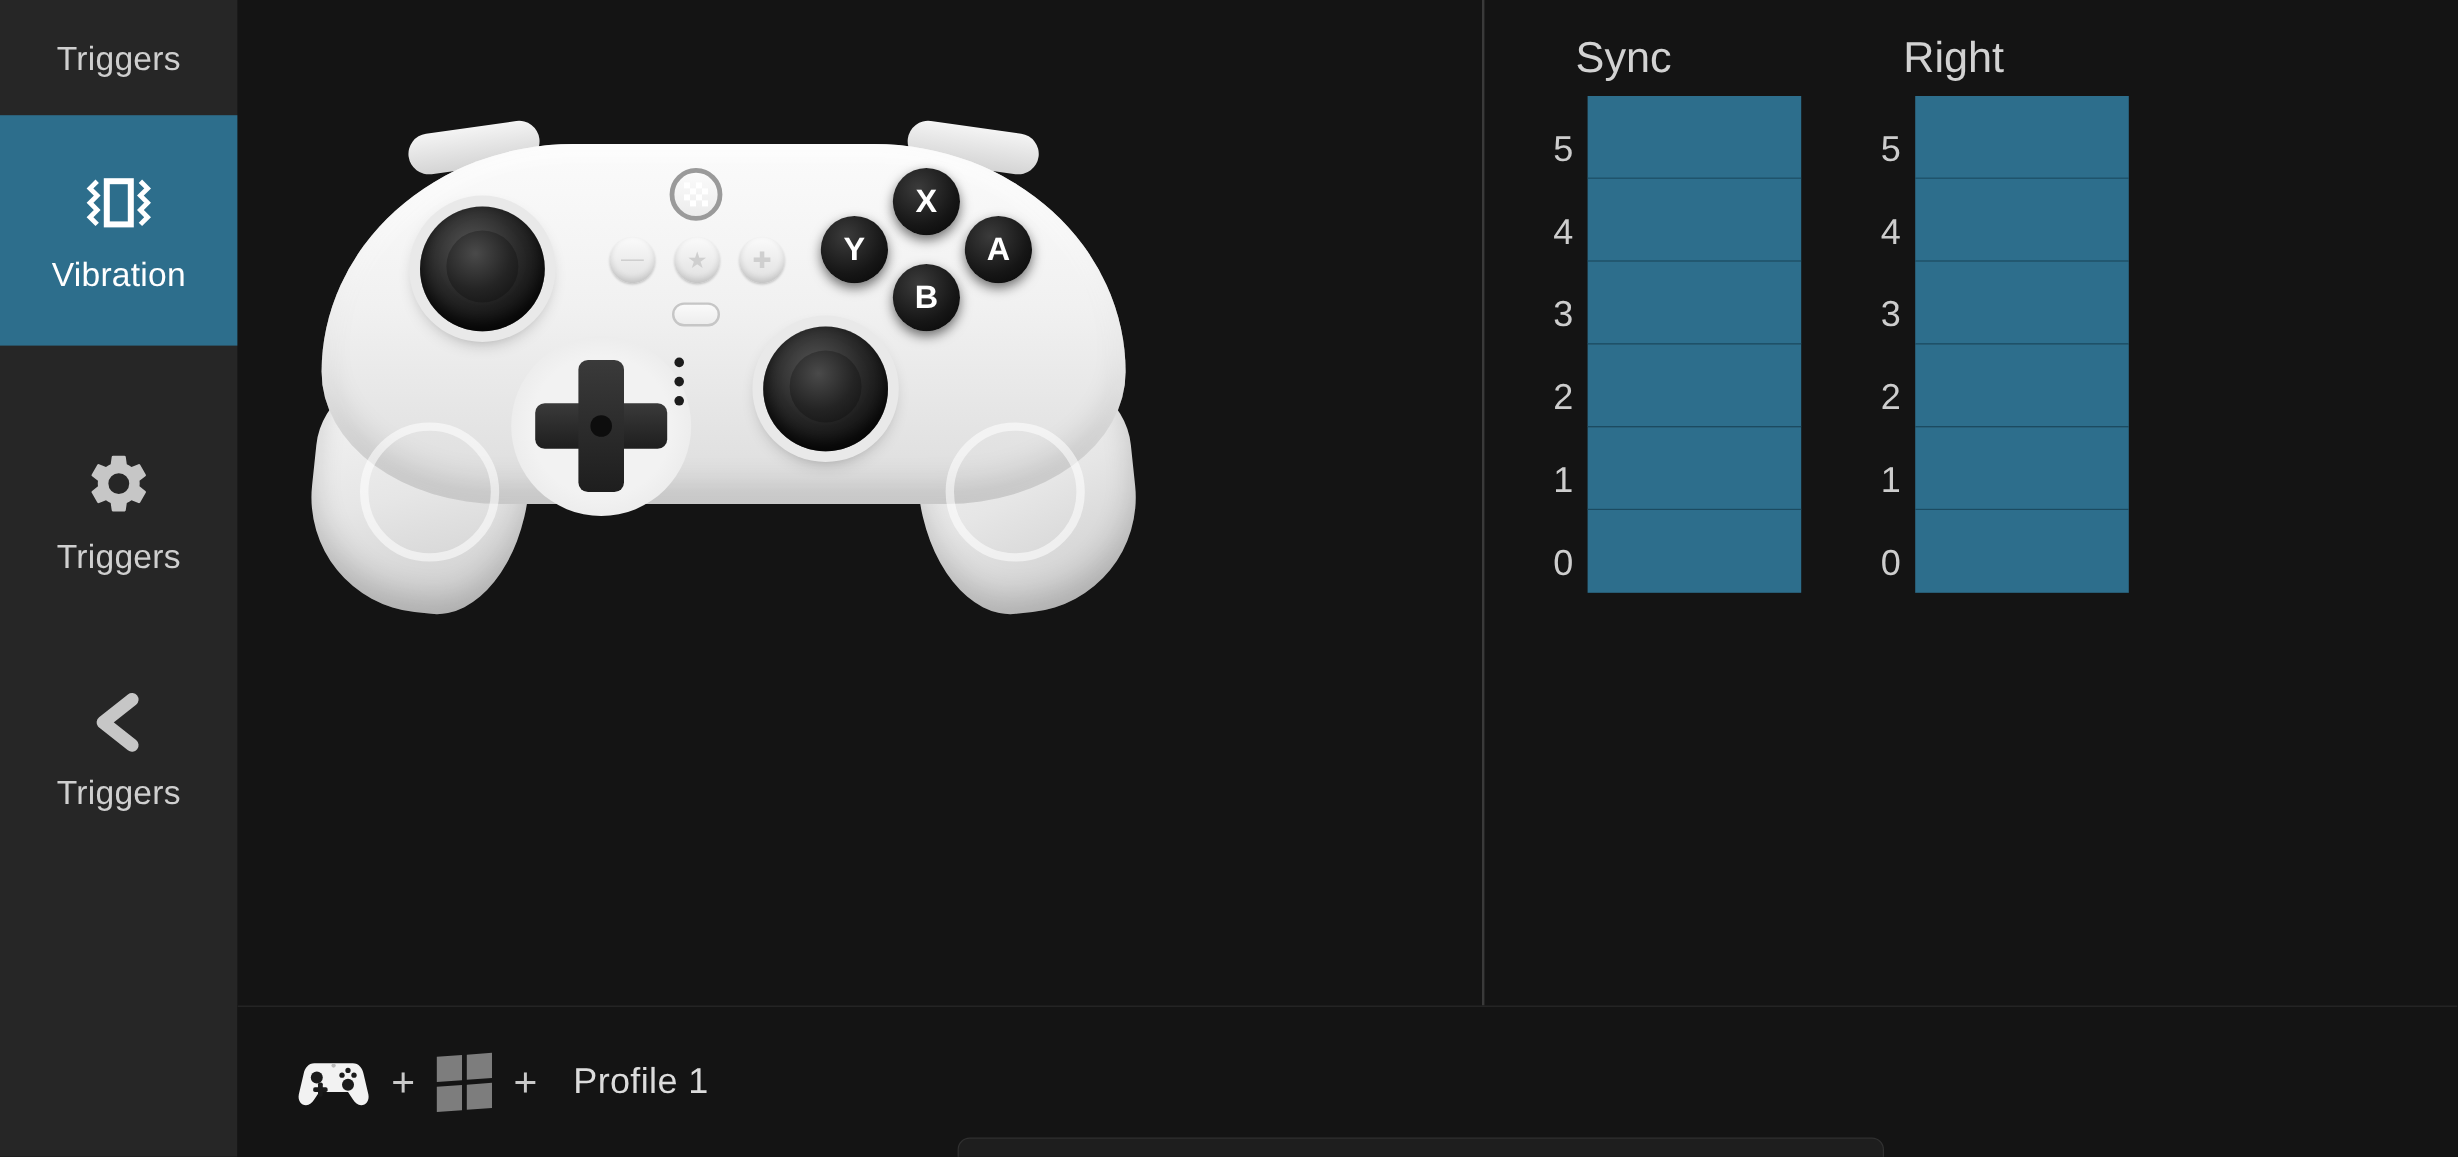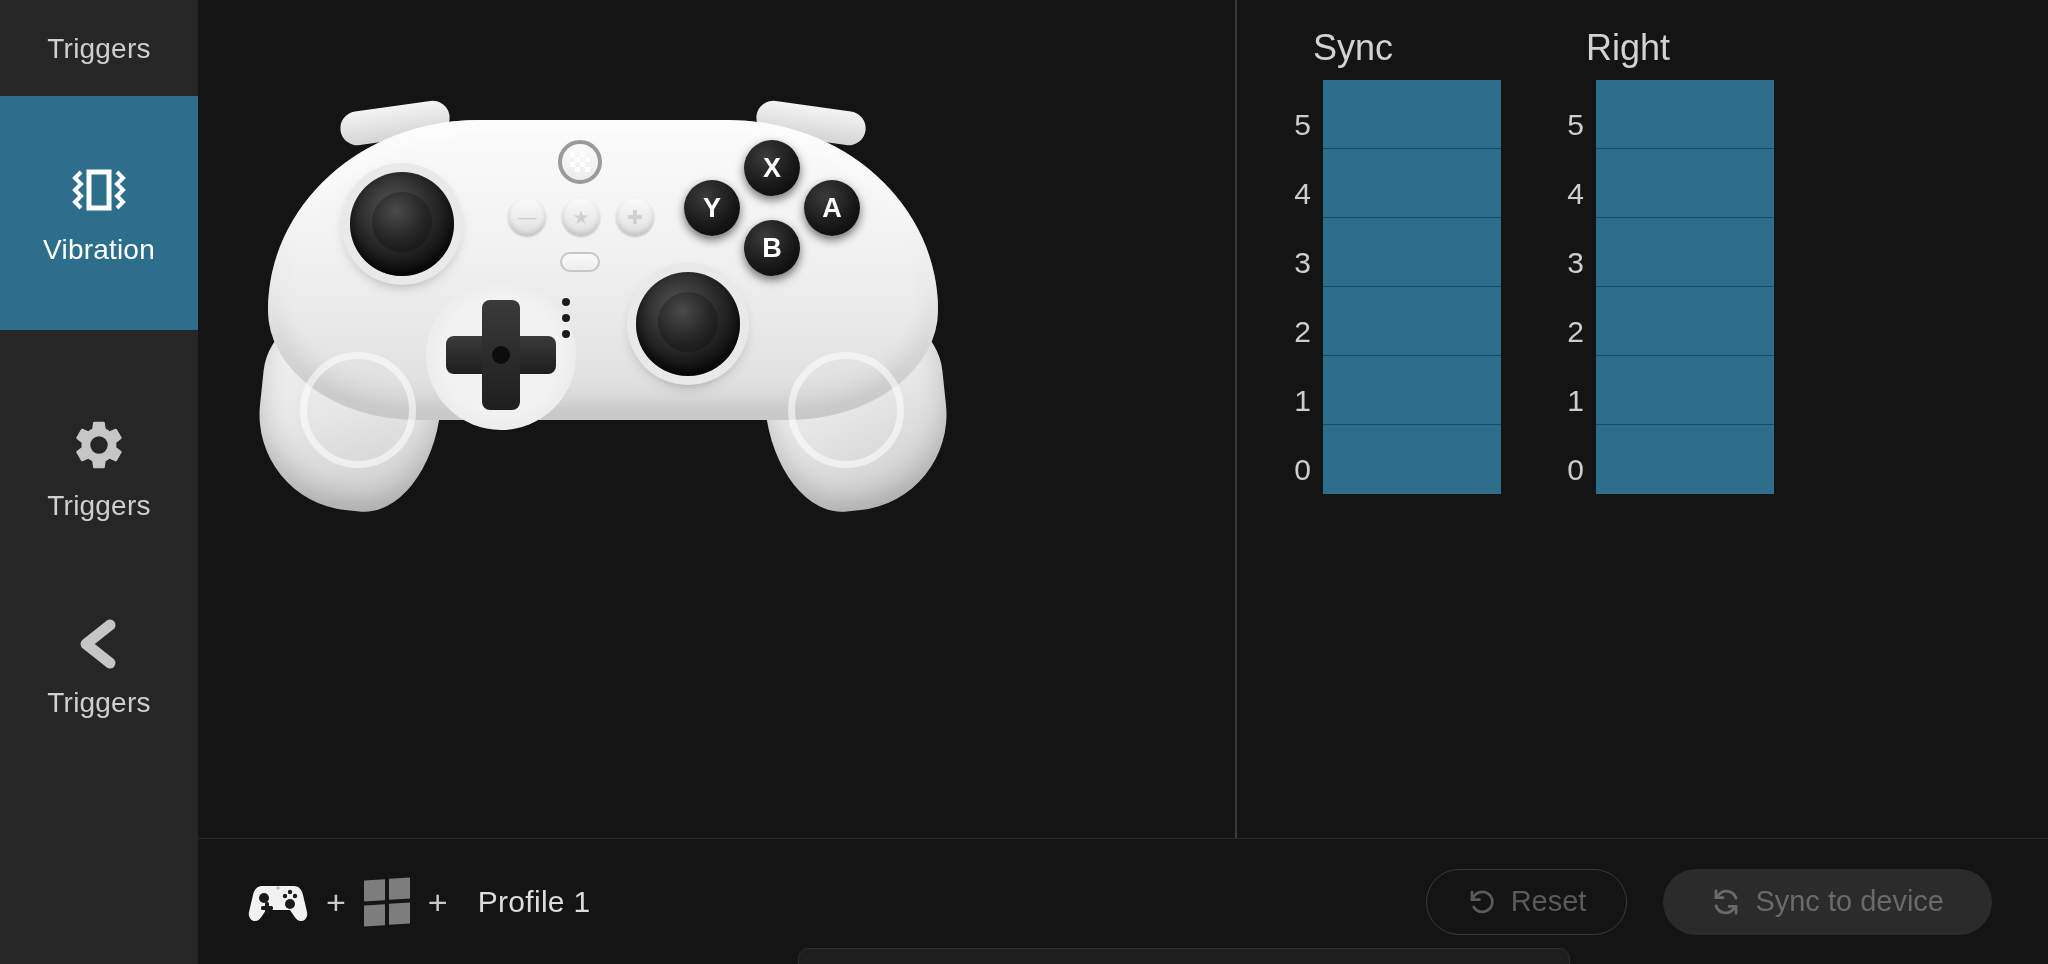--- a/index.html
+++ b/index.html
@@ -51,21 +51,21 @@
     background: #2d6e8c;
   }
   .nav-item.active .nav-label { color: #ffffff; }
 
   
   .nav-item.triggers {
     height: 96px;
     justify-content: center;
     padding-top: 2px;
   }
-  .nav-item.vibration { height: 234px; }
+  .nav-item.vibration { height: 192px; }
   .nav-item.macros    { height: 208px; }
   .nav-item.settings  { height: 208px; }
   .nav-item.previous  { height: 190px; }
   .nav-spacer-a { height: 14px; }
   .nav-spacer-b { height: 20px; }
 
   
   .main {
     position: relative;
     flex: 1 1 auto;
@@ -520,40 +520,17 @@
         <span class="win-logo">
           <span></span>
             <span></span>
             <span></span>
             <span></span>
         </span>
         <span class="plus">+</span>
         <span class="profile-name">Profile 1</span>
       </div>
 
-      <div class="actions">
-        <div class="btn-pill btn-reset">
-          <span class="ic">
-            <svg width="30" height="30" viewBox="0 0 24 24" fill="none" stroke="#5a5a5a" stroke-width="2.2" stroke-linecap="round">
-              <path d="M4 4v6h6"></path>
-              <path d="M4.5 10a8 8 0 1 1 .9 6"></path>
-            </svg>
-          </span>
-          <span>Reset</span>
-        </div>
-
-        <div class="btn-pill btn-sync">
-          <span class="ic">
-            <svg width="30" height="30" viewBox="0 0 24 24" fill="none" stroke="#6a6a6a" stroke-width="2.2" stroke-linecap="round">
-              <path d="M20 9A8 8 0 0 0 6 6.5L4 8.5"></path>
-              <polyline points="4,3 4,8.5 9.5,8.5"></polyline>
-              <path d="M4 15a8 8 0 0 0 14 2.5l2-2"></path>
-              <polyline points="20,21 20,15.5 14.5,15.5"></polyline>
-            </svg>
-          </span>
-          <span>Sync to device</span>
-        </div>
-      </div>
     </div>
 
     <div class="ghost-panel"></div>
   </section>
 </div>
 
 </body></html>

